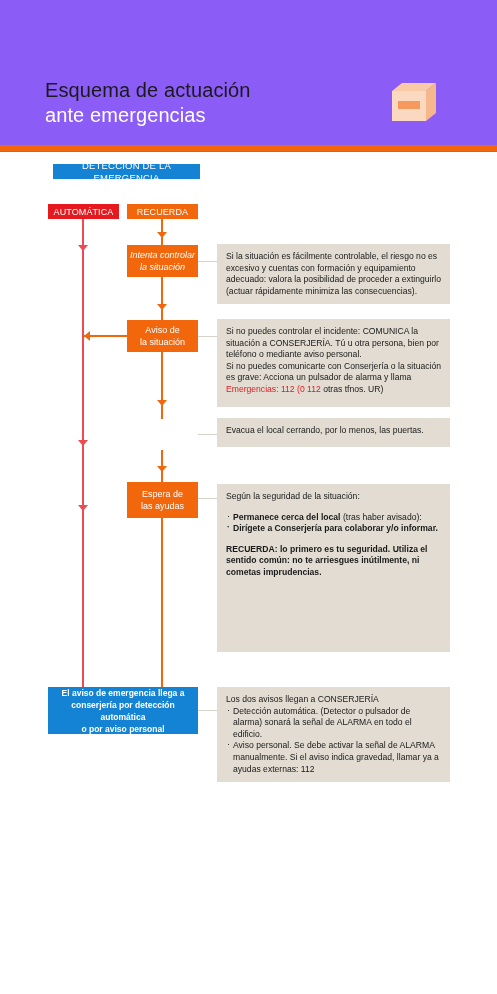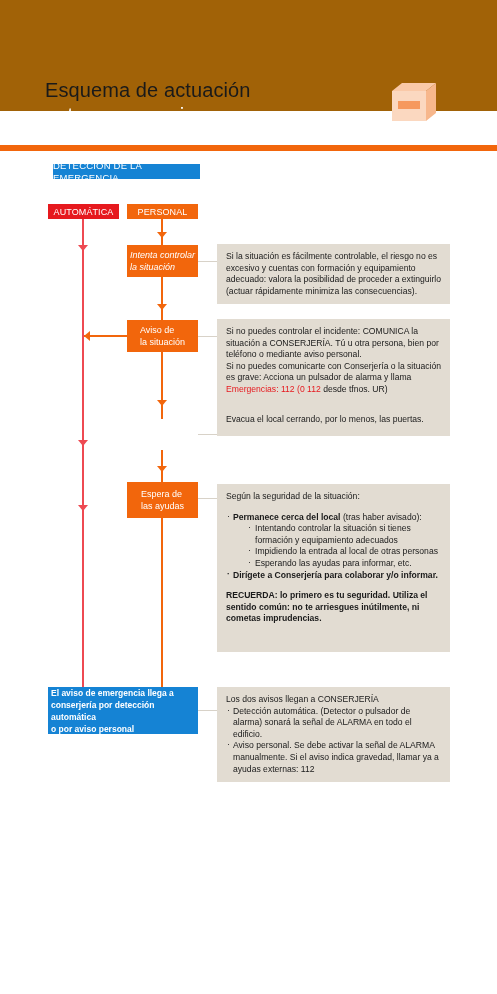--- a/index.html
+++ b/index.html
@@ -14,22 +14,22 @@
     position: relative;
     width: 497px;
     height: 994px;
     background: #ffffff;
   }
 
   
   .header {
     position: absolute;
     left: 0; top: 0;
-    width: 497px; height: 111px;
-    background: #a16207;
+    width: 497px; height: 152px;
+    background: #8b5cf6;
   }
   .header-title {
     position: absolute;
     left: 45px; top: 78px;
     line-height: 25px;
   }
   .title-line1 {
     display: block;
     font-size: 20px;
     color: #1a1a1a;
@@ -54,21 +54,21 @@
     width: 497px; height: 6px;
     background: #F2660C;
   }
 
   
   .node {
     position: absolute;
     display: flex;
     align-items: center;
     justify-content: center;
-    text-align: left;
+    text-align: center;
     color: #ffffff;
     line-height: 12px;
     z-index: 5;
   }
   .node-detection {
     left: 53px; top: 164px;
     width: 147px; height: 15px;
     background: #1583D4;
     font-size: 9.5px;
     letter-spacing: 0.2px;
@@ -196,21 +196,21 @@
   .panel li::before {
     content: "\00B7";
     position: absolute;
     left: 1px; top: -1px;
   }
   .panel ul.sub { padding-left: 14px; }
   .panel ul.sub li { padding-left: 8px; }
 
   .panel-1 { top: 244px; min-height: 59px; }
   .panel-2 { top: 319px; min-height: 88px; }
-  .panel-3 { top: 407px; min-height: 29px; }
+  .panel-3 { top: 418px; min-height: 29px; }
   .panel-4 { top: 484px; min-height: 168px; }
   .panel-5 { top: 687px; min-height: 84px; }
 </style>
 </head>
 <body>
 
 <div id="page">
 
   <div class="header">
     <div class="header-title">
@@ -251,21 +251,21 @@
 
   <div class="node node-detection">
     <span>DETECCIÓN DE LA EMERGENCIA</span>
   </div>
 
   <div class="node node-automatica">
     <span>AUTOMÁTICA</span>
   </div>
 
   <div class="node node-personal">
-    <span>PERSONAL</span>
+    <span>RECUERDA</span>
   </div>
 
   <div class="node node-orange node-intenta">
     <span>
       <span>Intenta controlar</span><br>
       <span>la situación</span>
     </span>
   </div>
 
   <div class="node node-orange node-aviso">
@@ -290,38 +290,33 @@
       <span>o por aviso personal</span>
     </span>
   </div>
 
   <div class="panel panel-1">
     <p>Si la situación es fácilmente controlable, el riesgo no es excesivo y cuentas con formación y equipamiento adecuado: valora la posibilidad de proceder a extinguirlo (actuar rápidamente minimiza las consecuencias).</p>
   </div>
 
   <div class="panel panel-2">
     <p>Si no puedes controlar el incidente: COMUNICA la situación a CONSERJERÍA. Tú u otra persona, bien por teléfono o mediante aviso personal.</p>
-    <p><span>Si no puedes comunicarte con Conserjería o la situación es grave: Acciona un pulsador de alarma y llama </span><span class="red">Emergencias: 112 (0 112</span><span> desde tfnos. UR)</span></p>
+    <p><span>Si no puedes comunicarte con Conserjería o la situación es grave: Acciona un pulsador de alarma y llama </span><span class="red">Emergencias: 112 (0 112</span><span> otras tfnos. UR)</span></p>
   </div>
 
   <div class="panel panel-3">
     <p>Evacua el local cerrando, por lo menos, las puertas.</p>
   </div>
 
   <div class="panel panel-4">
     <p>Según la seguridad de la situación:</p>
     <div class="spacer"></div>
     <ul>
       <li>
         <span class="b">Permanece cerca del local</span><span> (tras haber avisado):</span>
-        <ul class="sub">
-          <li>Intentando controlar la situación si tienes formación y equipamiento adecuados</li>
-          <li>Impidiendo la entrada al local de otras personas</li>
-          <li>Esperando las ayudas para informar, etc.</li>
-        </ul>
       </li>
       <li class="b">Dirígete a Conserjería para colaborar y/o informar.</li>
     </ul>
     <div class="spacer"></div>
     <p class="b">RECUERDA: lo primero es tu seguridad. Utiliza el sentido común: no te arriesgues inútilmente, ni cometas imprudencias.</p>
   </div>
 
   <div class="panel panel-5">
     <p>Los dos avisos llegan a CONSERJERÍA</p>
     <ul>

